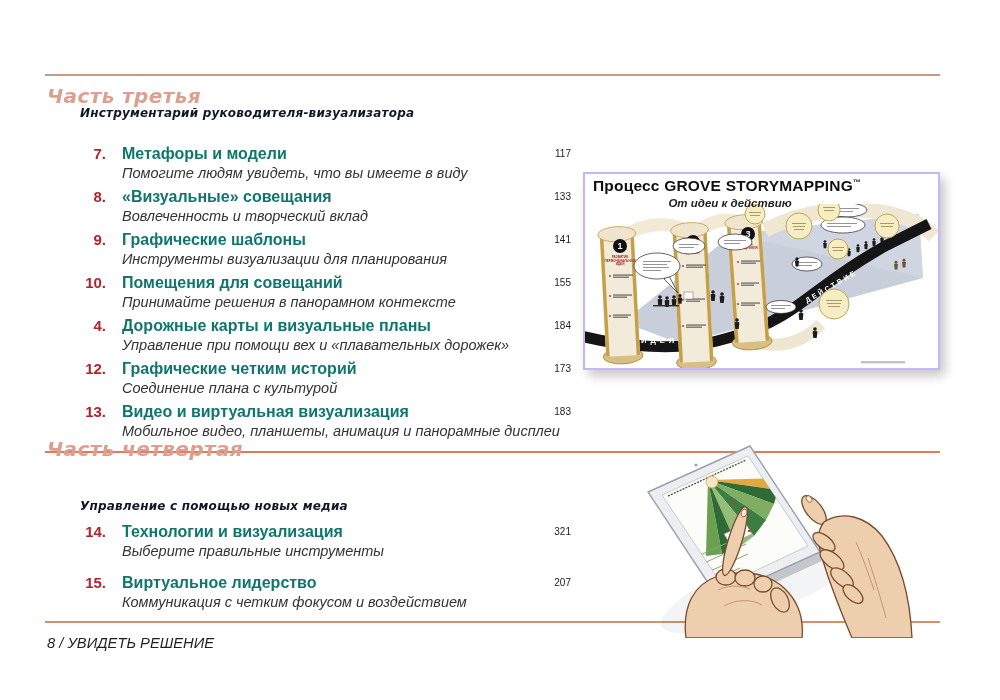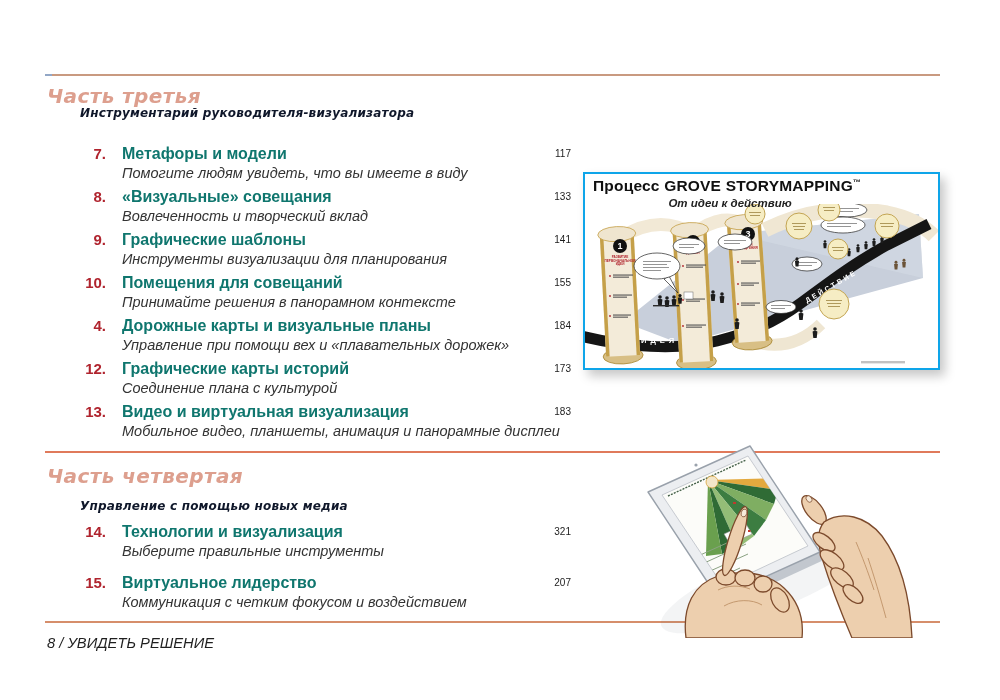--- a/index.html
+++ b/index.html
@@ -12,42 +12,42 @@
   .rule-mid{top:451px;background:#e07a5b;}
   .rule-bot{top:621px;background:#d68e6b;}
   .rule-tick{position:absolute;left:45px;top:74px;width:7px;height:2px;background:#92a7c6;}
 
   
   .kicker{position:absolute;font-family:"DejaVu Sans",sans-serif;font-weight:bold;font-style:italic;
           font-size:20px;color:#dd9f8e;letter-spacing:.4px;}
   .part-title{position:absolute;font-family:"DejaVu Sans",sans-serif;font-weight:bold;font-style:italic;
           font-size:12px;color:#0f172a;letter-spacing:.2px;}
   .k3{left:47px;top:84px;} .t3{left:80px;top:106px;}
-  .k4{left:47px;top:464px;} .t4{left:80px;top:483px;margin-top:16px;}
+  .k4{left:47px;top:437px;} .t4{left:80px;top:483px;margin-top:16px;}
 
   
   .toc{position:absolute;left:45px;width:526px;}
   .toc3{top:143px;} .toc4{top:521px;}
   .toc-entry{display:grid;grid-template-columns:61px 1fr 60px;}
   .toc3 .toc-entry{margin-bottom:3px;} .toc4 .toc-entry{margin-bottom:11px;}
   .toc-num{grid-row:1;grid-column:1;text-align:right;color:#b0242e;font-weight:bold;
            font-size:15px;line-height:21px;}
   .toc-title{grid-row:1;grid-column:2;padding-left:16px;color:#0f766e;font-weight:bold;
            font-size:16px;line-height:21px;}
   .toc-page{grid-row:1;grid-column:3;text-align:right;color:#1c1c1c;font-size:10px;line-height:21px;}
   .toc-sub{grid-row:2;grid-column:2/4;padding-left:16px;font-style:italic;color:#333333;
            font-size:14.5px;line-height:19px;}
 
   
   .footer{position:absolute;left:47px;top:634px;font-size:15.5px;font-style:italic;color:#1f1f1f;
           transform:scaleX(.95);transform-origin:left;}
 
   
   .figure{position:absolute;left:583px;top:172px;width:357px;height:198px;background:#ffffff;
-          border:2px solid #0ea5e9;box-sizing:border-box;box-shadow:5px 6px 10px rgba(0,0,0,.22);}
+          border:2px solid #c4b5fd;box-sizing:border-box;box-shadow:5px 6px 10px rgba(0,0,0,.22);}
   .fig-title{position:absolute;left:8px;top:3px;font-size:15.5px;font-weight:bold;color:#101010;
           letter-spacing:.2px;z-index:2;}
   .fig-title sup{font-size:8px;}
   .fig-sub{position:absolute;left:70px;top:23px;width:150px;text-align:center;font-size:11.5px;
           font-weight:bold;font-style:italic;color:#222222;z-index:2;}
   .fig-svg{position:absolute;left:0;top:30px;width:353px;height:164px;z-index:1;}
 
   
   .tablet-svg{position:absolute;left:628px;top:438px;width:360px;height:200px;z-index:5;}
 </style>
@@ -88,21 +88,21 @@
       <span class="toc-sub">Принимайте решения в панорамном контексте</span>
     </div>
     <div class="toc-entry">
       <span class="toc-num">4.</span>
       <span class="toc-title">Дорожные карты и визуальные планы</span>
       <span class="toc-page">184</span>
       <span class="toc-sub">Управление при помощи вех и «плавательных дорожек»</span>
     </div>
     <div class="toc-entry">
       <span class="toc-num">12.</span>
-      <span class="toc-title">Графические карты историй</span>
+      <span class="toc-title">Графические четким историй</span>
       <span class="toc-page">173</span>
       <span class="toc-sub">Соединение плана с культурой</span>
     </div>
     <div class="toc-entry">
       <span class="toc-num">13.</span>
       <span class="toc-title">Видео и виртуальная визуализация</span>
       <span class="toc-page">183</span>
       <span class="toc-sub">Мобильное видео, планшеты, анимация и панорамные дисплеи</span>
     </div>
   </div>

